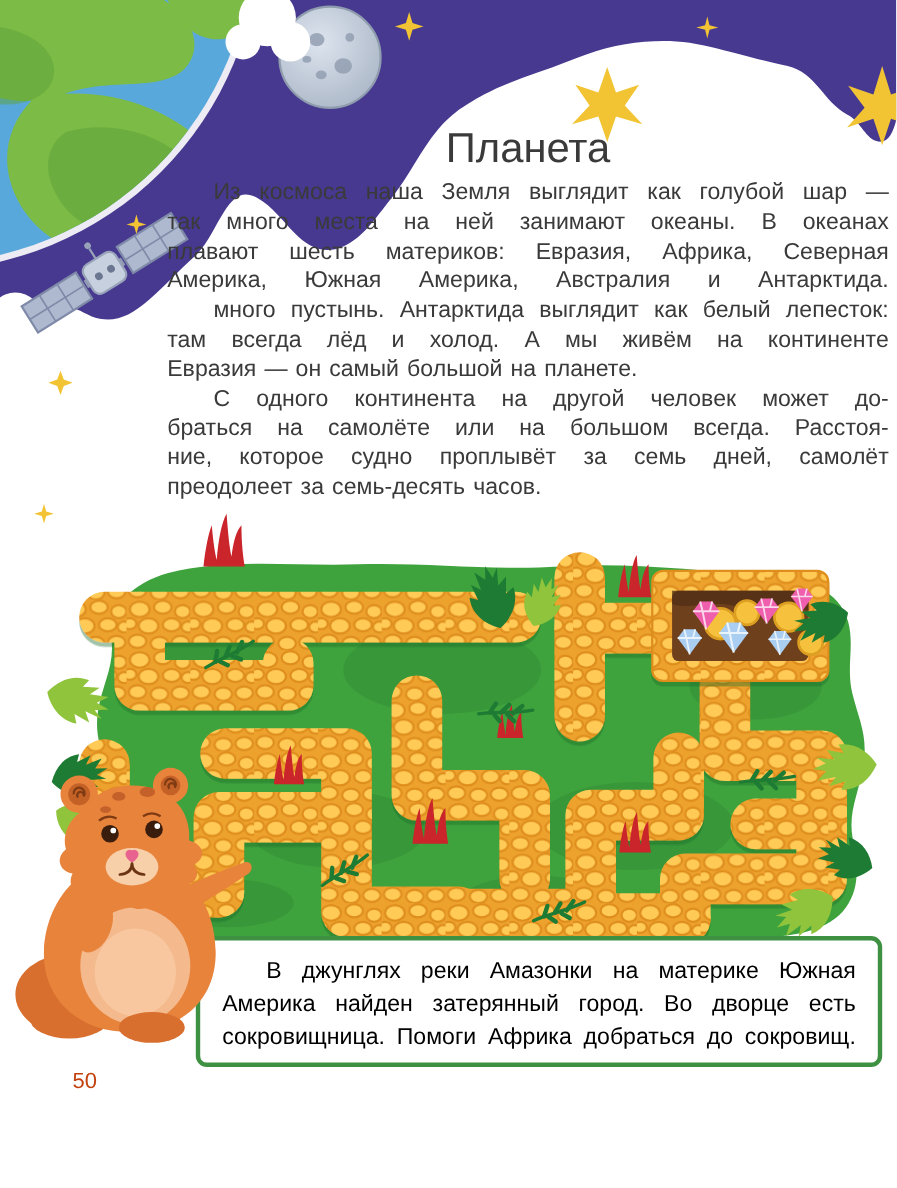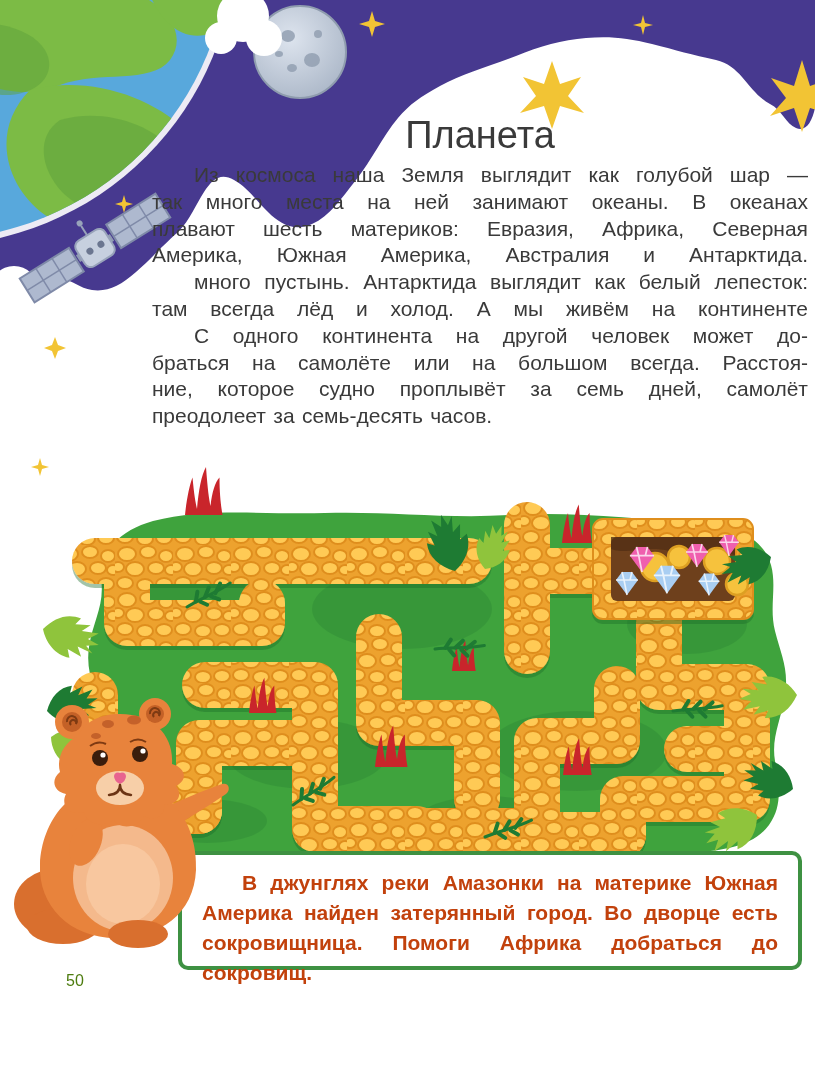--- a/index.html
+++ b/index.html
@@ -13,24 +13,24 @@
            font-size:21px;line-height:26.8px;color:var(--text);word-spacing:1.5px;}
   .article .line{text-align:justify;text-align-last:justify;white-space:normal;}
   .article .line.flat{text-align-last:left;}
   .para .line:first-child{text-indent:42px;}
   .maze-wrap{position:absolute;left:57px;top:499px;width:742px;height:378px;z-index:2;}
   .maze-wrap svg{overflow:visible;}
   .hamster{position:absolute;left:8px;top:692px;width:230px;height:258px;z-index:5;}
   .task-box{position:absolute;left:178px;top:851px;width:624px;height:119px;z-index:4;
             background:#fff;border:4px solid var(--boxBorder);border-radius:10px;
             box-sizing:border-box;padding:13px 20px 0 20px;}
-  .task-box .line{font-size:21px;font-weight:700;line-height:30px;color:#c2410c;
+  .task-box .line{font-size:21px;font-weight:400;line-height:30px;color:#000000;
                   text-align:justify;text-align-last:justify;}
   .task-box .line:first-child{text-indent:40px;}
-  .page-num{position:absolute;left:66px;top:972px;font-size:16px;color:#4d7c0f;z-index:2;}
+  .page-num{position:absolute;left:66px;top:972px;font-size:20px;color:#c2410c;z-index:2;}
 </style>
 </head>
 <body>
 
 <div class="page">
 
   <svg class="top-art" viewBox="0 0 815 500">
     <defs>
       <radialGradient id="moonGrad" cx="40%" cy="35%" r="75%">
         <stop offset="0%" stop-color="#dde4ee"></stop>
@@ -124,20 +124,21 @@
   <div class="article" id="article">
       <div class="para">
         <div class="line">Из космоса наша Земля выглядит как голубой шар —</div>
         <div class="line">так много места на ней занимают океаны. В океанах</div>
         <div class="line">плавают шесть материков: Евразия, Африка, Северная</div>
         <div class="line">Америка, Южная Америка, Австралия и Антарктида.</div>
       </div>
       <div class="para">
         <div class="line">много пустынь. Антарктида выглядит как белый лепесток:</div>
         <div class="line">там всегда лёд и холод. А мы живём на континенте</div>
+        <div class="line flat">Евразия — он самый большой на планете.</div>
       </div>
       <div class="para">
         <div class="line">С одного континента на другой человек может до-</div>
         <div class="line">браться на самолёте или на большом всегда. Расстоя-</div>
         <div class="line">ние, которое судно проплывёт за семь дней, самолёт</div>
         <div class="line flat">преодолеет за семь-десять часов.</div>
       </div>
     </div>
 
   <div class="maze-wrap">

